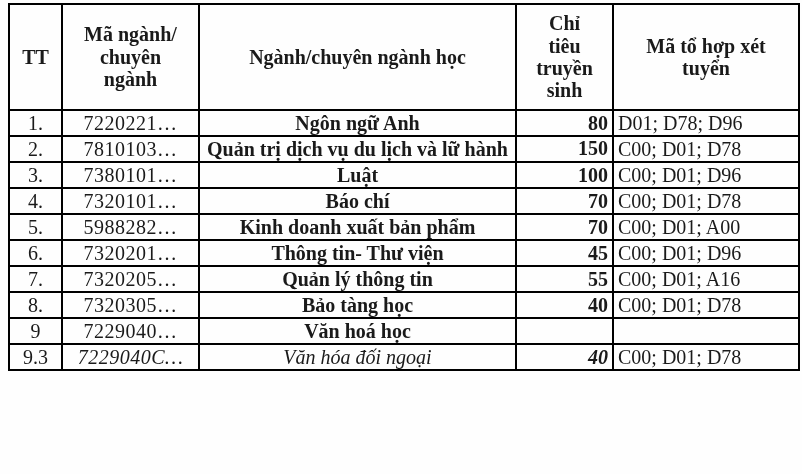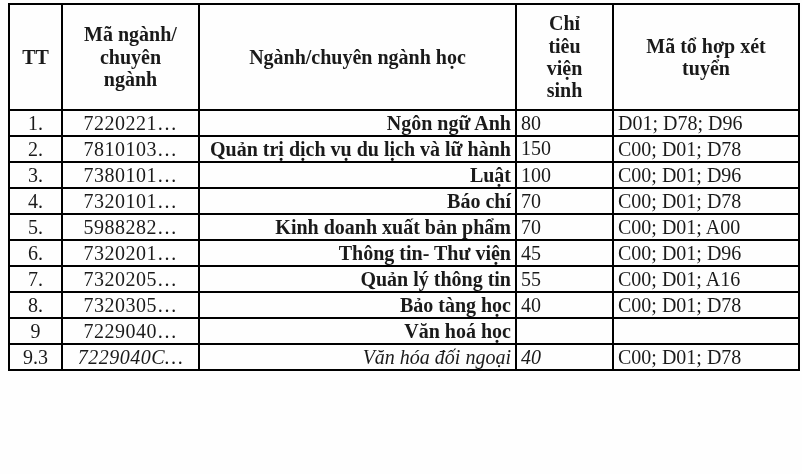--- a/index.html
+++ b/index.html
@@ -39,22 +39,22 @@
     line-height: 1.12;
     text-align: center;
     white-space: pre-line;
   }
   .quota-table td {
     font-size: 20px;
     line-height: 1.1;
   }
   .c-tt    { text-align: center; }
   .c-code  { text-align: center; letter-spacing: 0.5px; margin-left: 48px; }
-  .c-name  { text-align: right; padding-left: 8px; padding-right: 6px; }
-  .c-quota { text-align: left; }
+  .c-name  { text-align: center; padding-left: 8px; padding-right: 6px; }
+  .c-quota { text-align: right; font-weight: bold; }
   .c-combo { text-align: left; }
   .bold    { font-weight: bold; }
   .italic  { font-style: italic; }
   
   .quota-table tbody tr:nth-child(2) .c-quota { vertical-align: top; }
 </style>
 </head>
 <body>
 
 <div class="page">
@@ -68,21 +68,21 @@
     </colgroup>
     <thead>
       <tr>
         <th>TT</th>
         <th>Mã ngành/
 chuyên
 ngành</th>
         <th>Ngành/chuyên ngành học</th>
         <th>Chỉ
 tiêu
-viện
+truyền
 sinh</th>
         <th>Mã tổ hợp xét
 tuyển</th>
       </tr>
     </thead>
     <tbody>
         <tr>
           <td class="c-tt">1.</td>
           <td class="c-code">7220221…</td>
           <td class="c-name bold">Ngôn ngữ Anh</td>

